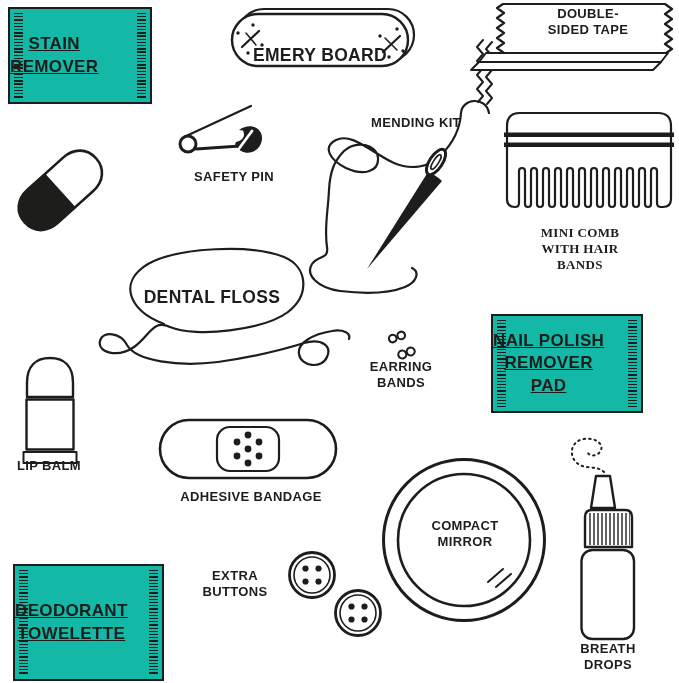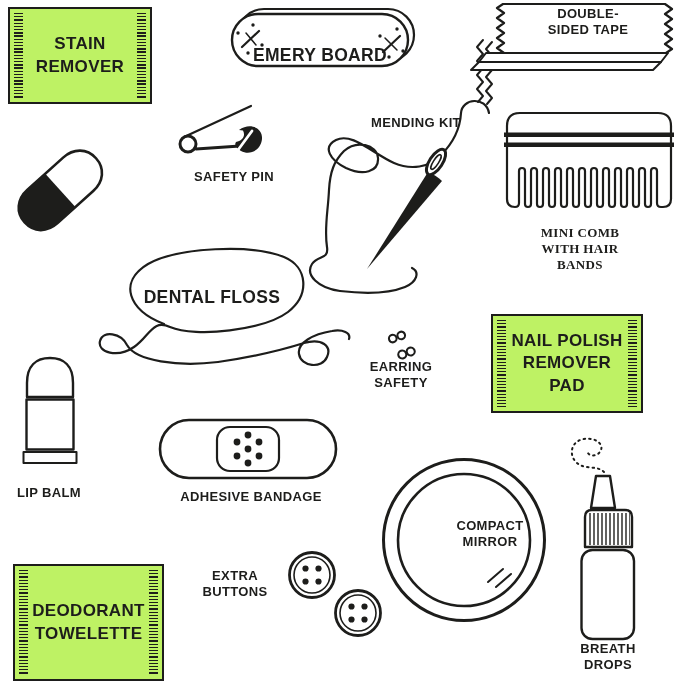--- a/index.html
+++ b/index.html
@@ -5,22 +5,22 @@
   html,body{margin:0;padding:0;background:#fff;}
   #canvas{position:relative;width:679px;height:683px;background:#ffffff;overflow:hidden;
           font-family:"Liberation Sans",sans-serif;color:#1d1d1b;}
   #art{position:absolute;left:0;top:0;}
   svg .s{stroke:#1d1d1b;fill:none;stroke-linecap:round;stroke-linejoin:round;}
   svg .sw{stroke:#1d1d1b;fill:#ffffff;stroke-linejoin:round;}
   svg .f{fill:#1d1d1b;stroke:none;}
   .lbl{position:absolute;font-weight:600;font-size:13px;letter-spacing:.35px;
        line-height:1.24;text-align:center;white-space:pre-line;transform:translateX(-50%);}
   .lbl.big{font-size:17.5px;}
-  .packet{position:absolute;box-sizing:border-box;border:2.5px solid #1d1d1b;background:#bef264;
-          display:flex;align-items:center;justify-content:center;}
+  .packet{position:absolute;box-sizing:border-box;border:2.5px solid #1d1d1b;background:#14b8a6;
+          display:flex;align-items:center;text-decoration:underline;}
   .packet::before,.packet::after{content:"";position:absolute;top:4px;bottom:4px;width:9px;
           background:repeating-linear-gradient(to bottom,#1d1d1b 0 1.3px,transparent 1.3px 3.2px);}
   .packet::before{left:4px;}
   .packet::after{right:4px;}
   .packet span{font-weight:600;font-size:17px;letter-spacing:.35px;line-height:1.3;
           text-align:center;white-space:pre-line;position:relative;}
 </style>
 </head>
 <body>
 
@@ -170,23 +170,23 @@
 
   <div class="lbl big" style="left:320px;top:45px;">EMERY BOARD</div>
   <div class="lbl" style="left:588px;top:6px;">DOUBLE-
 SIDED TAPE</div>
   <div class="lbl" style="left:234px;top:169px;">SAFETY PIN</div>
   <div class="lbl" style="left:394px;top:115px;padding-left:44px;">MENDING KIT</div>
   <div class="lbl" style="left:580px;top:225px;font-family:Liberation Serif, serif;">MINI COMB
 WITH HAIR BANDS</div>
   <div class="lbl big" style="left:212px;top:287px;">DENTAL FLOSS</div>
   <div class="lbl" style="left:401px;top:359px;">EARRING
-SAFETY</div>
-  <div class="lbl" style="left:49px;top:485px;">LIP BALM</div>
+BANDS</div>
+  <div class="lbl" style="left:49px;top:458px;">LIP BALM</div>
   <div class="lbl" style="left:251px;top:489px;">ADHESIVE BANDAGE</div>
-  <div class="lbl" style="left:465px;top:518px;margin-left:25px;">COMPACT
+  <div class="lbl" style="left:465px;top:518px;">COMPACT
 MIRROR</div>
   <div class="lbl" style="left:608px;top:641px;">BREATH
 DROPS</div>
   <div class="lbl" style="left:235px;top:568px;">EXTRA
 BUTTONS</div>
 
 </div>
 
 </body></html>

